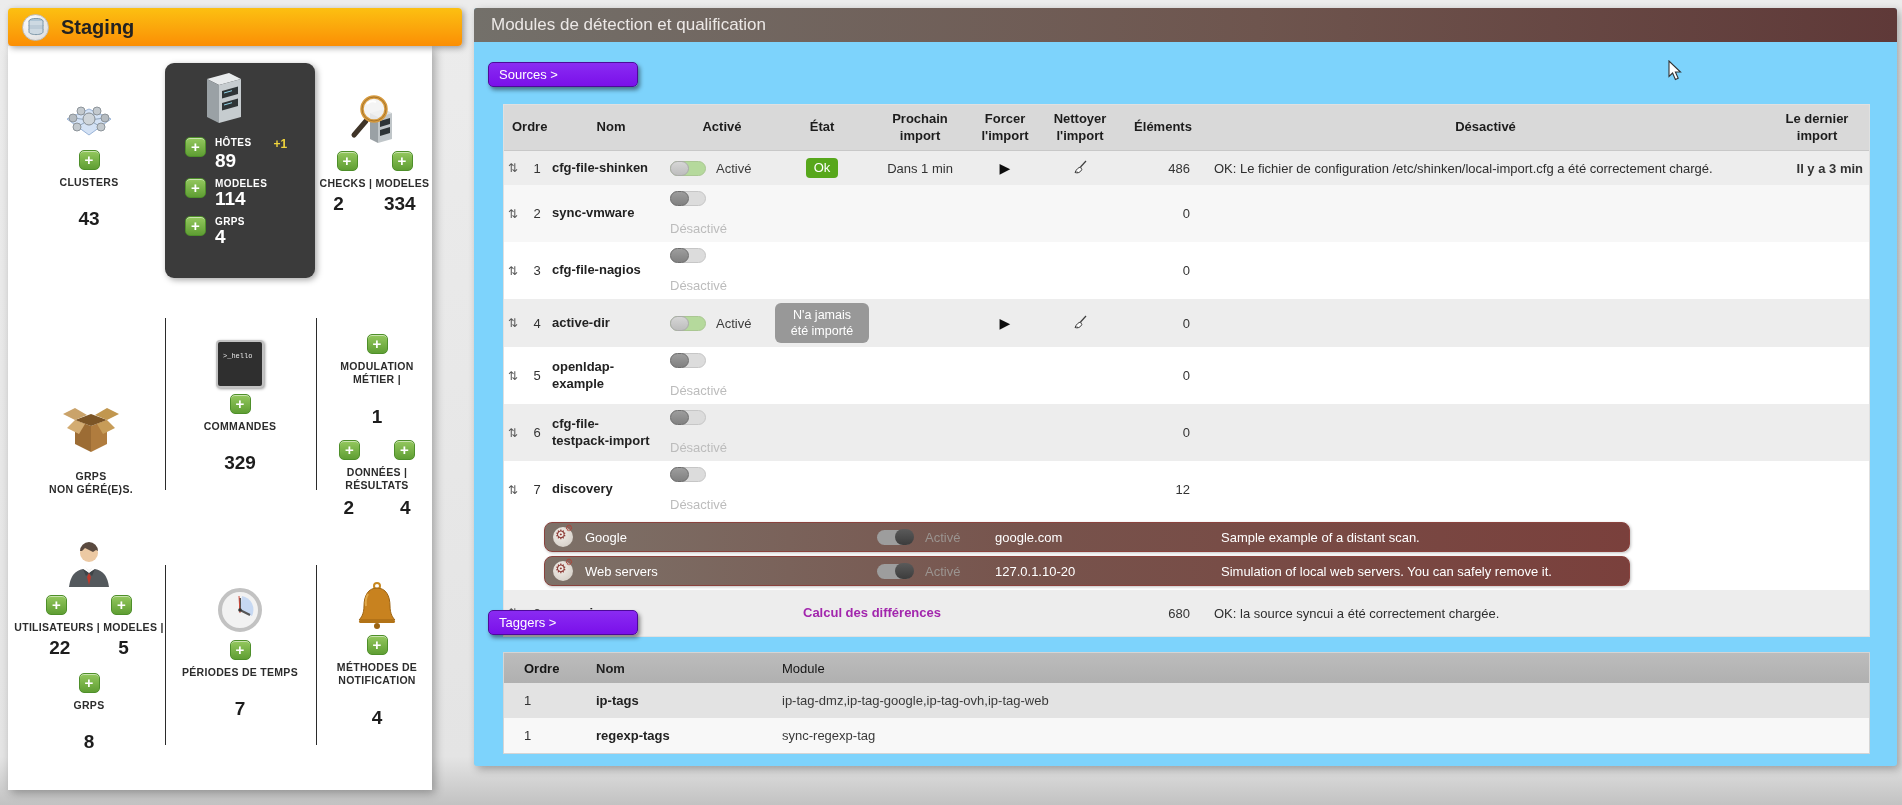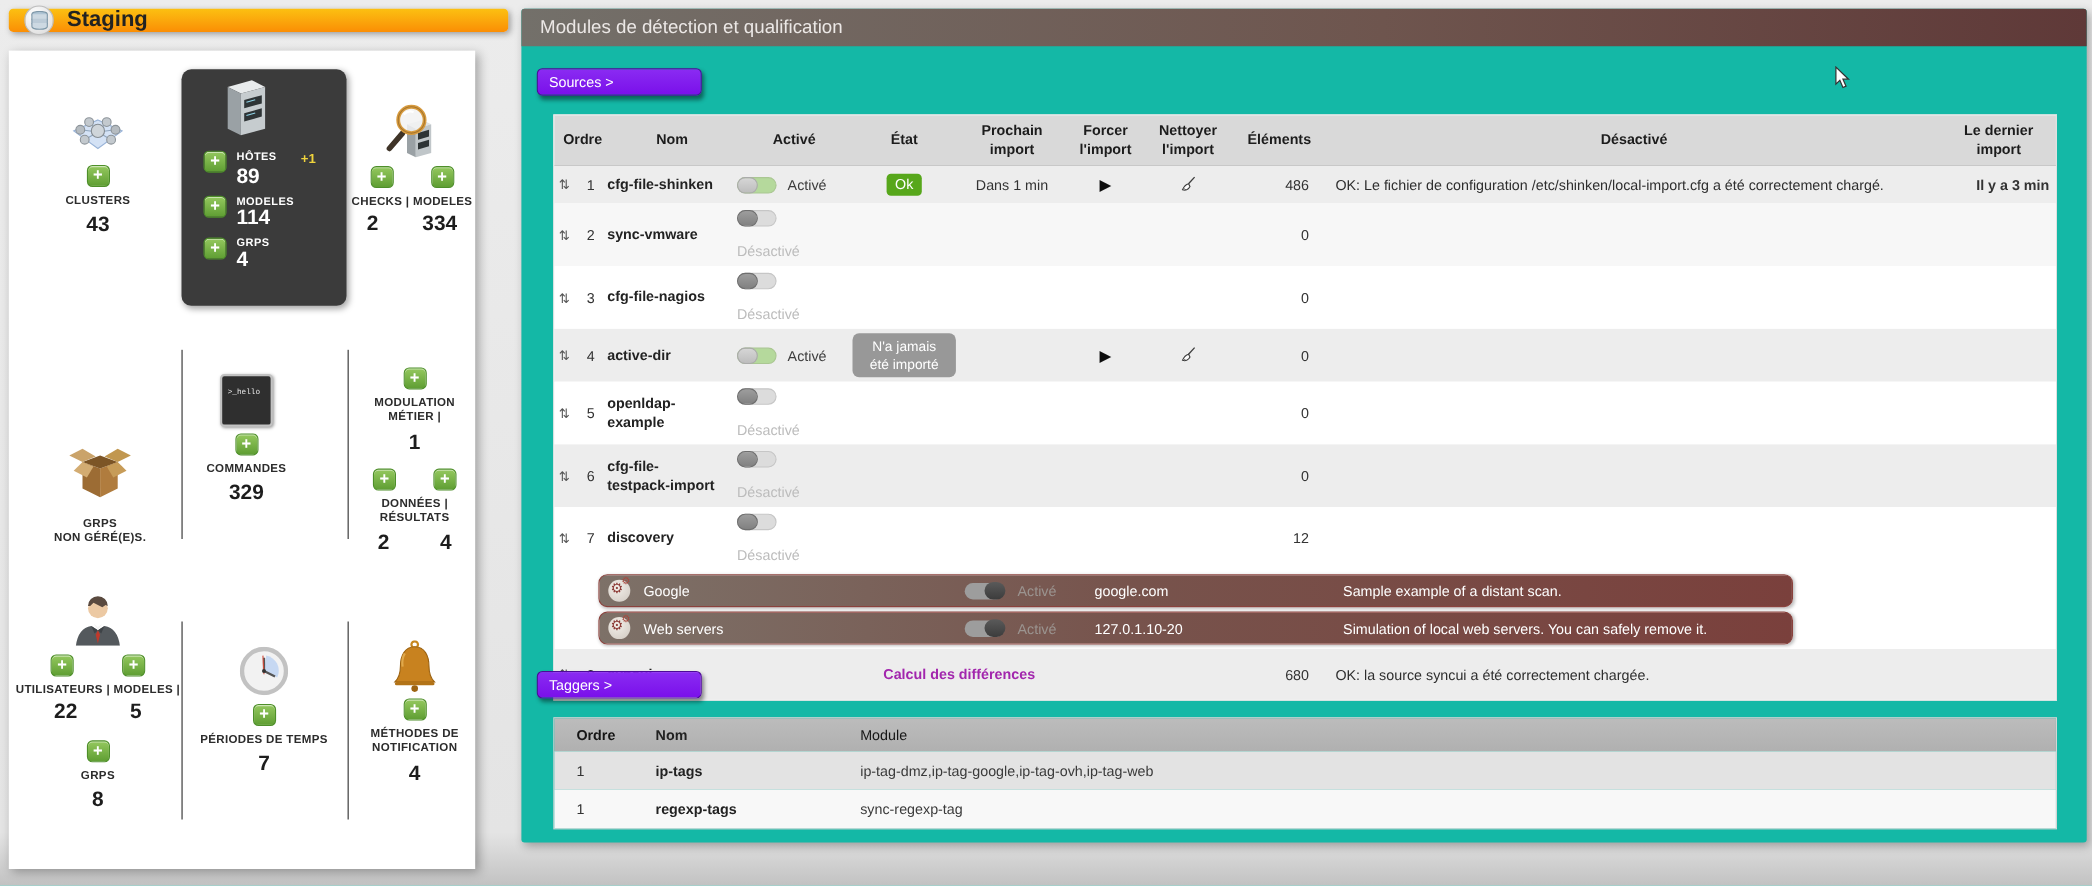--- a/index.html
+++ b/index.html
@@ -5,40 +5,40 @@
   * { margin:0; padding:0; box-sizing:border-box; }
   html,body { width:1902px; height:805px; overflow:hidden; }
   body {
     font-family:"Liberation Sans", sans-serif;
     background:linear-gradient(180deg,#ececec 0,#e4e4e4 94%,#c2c2c2 100%);
     position:relative; font-size:13px; color:#333;
   }
 
   
   .l-header {
-    position:absolute; left:8px; top:8px; width:454px; height:21px;
+    position:absolute; left:8px; top:8px; width:454px; height:38px;
     background:linear-gradient(180deg,#fcc011 0%,#fba50b 55%,#fb8e04 100%);
     border-radius:4px; box-shadow:2px 2px 6px rgba(0,0,0,.35);
     display:flex; align-items:center; z-index:4;
   }
   .l-header .dbwrap {
     width:27px; height:27px; border-radius:50%; margin-left:14px;
     background:radial-gradient(circle at 35% 30%,#ffffff,#d8d8d8);
     border:1px solid #bdbdbd; display:flex; align-items:center; justify-content:center;
   }
   .l-title { margin-left:12px; font-size:20px; font-weight:600; color:#222; }
   .l-body {
     position:absolute; left:8px; top:46px; width:424px; height:744px;
     background:#fff; box-shadow:3px 3px 9px rgba(0,0,0,.3); z-index:3;
   }
 
   .grp { position:absolute; display:flex; flex-direction:column; align-items:center; text-align:center; }
   .t-label { font-size:10.5px; font-weight:700; letter-spacing:.3px; color:#2c2c2c; margin-top:6px; white-space:nowrap; }
   .t-label.wrap { white-space:normal; line-height:1.25; }
-  .t-value { font-size:19px; font-weight:600; color:#1d1d1d; margin-top:6px; }
+  .t-value { font-size:19px; font-weight:600; color:#1d1d1d; margin-top:20px; }
   .plus {
     width:21px; height:20px; border-radius:5px; cursor:pointer;
     background:linear-gradient(180deg,#94c85e,#5f9e33); border:1px solid #4e8f2a;
     color:#fff; font-weight:700; font-size:15px; line-height:17px; text-align:center;
     box-shadow:inset 0 1px 0 rgba(255,255,255,.5);
   }
   .plusrow { display:flex; gap:34px; margin-top:4px; }
   .valrow  { display:flex; gap:40px; margin-top:4px; }
   .valrow span { font-size:19px; font-weight:600; color:#1d1d1d; }
 
@@ -54,21 +54,21 @@
   .dt-badge { color:#f0d43c; font-size:12px; font-weight:700; margin-left:22px; }
 
   .vrow { position:absolute; left:0; width:424px; display:flex; }
   .vrow .vcol { position:relative; }
   .vcol.b-l { border-left:1px solid #2b2b2b; }
   .vcol.b-r { border-right:1px solid #2b2b2b; }
 
   
   .r-card {
     position:absolute; left:474px; top:8px; width:1423px; height:758px;
-    background:#14b8a6; box-shadow:3px 3px 9px rgba(0,0,0,.3); border-radius:3px;
+    background:#7dd3fc; box-shadow:3px 3px 9px rgba(0,0,0,.3); border-radius:3px;
   }
   .r-header {
     height:34px; border-radius:3px 3px 0 0;
     background:linear-gradient(90deg,#73706a 0%,#6e554e 55%,#5f3938 100%);
     display:flex; align-items:center; padding-left:17px;
     color:#ece8e6; font-size:17px;
   }
   .pbtn {
     position:absolute; left:14px; width:150px; height:25px; cursor:pointer;
     background:linear-gradient(180deg,#8a2bf2,#7a10ea); border:1px solid #4d0a99;
@@ -261,21 +261,21 @@
       <polygon points="46,14 58,8 46,2 34,9" fill="#c1974f"></polygon>
       <polygon points="14,14 6,22 18,28 24,18" fill="#d3ac72"></polygon>
       <polygon points="46,14 54,22 42,28 36,18" fill="#c79c58"></polygon>
     </svg>
     <div class="t-label wrap" style="margin-top:12px;">
       <div>GRPS</div>
       <div>NON GÉRÉ(E)S.</div>
     </div>
   </div>
 
-  <div class="grp" style="left:156px; top:294px; width:120px;">
+  <div class="grp" style="left:172px; top:294px; width:120px;">
     <div style="width:48px;height:48px;background:#2f2f2f;border:2px solid #c2c2c2;border-radius:4px;box-shadow:1px 1px 3px rgba(0,0,0,.4);text-align:left;padding:4px 0 0 5px;">
       <span style="color:#e8e8e8;font-size:7px;font-family:'Liberation Mono',monospace;">&gt;_hello</span>
     </div>
     <div class="plus" style="margin-top:6px;">+</div>
     <div class="t-label">COMMANDES</div>
     <div class="t-value">329</div>
   </div>
 
   <div class="grp" style="left:314px; top:288px; width:110px;">
     <div class="plus">+</div>

